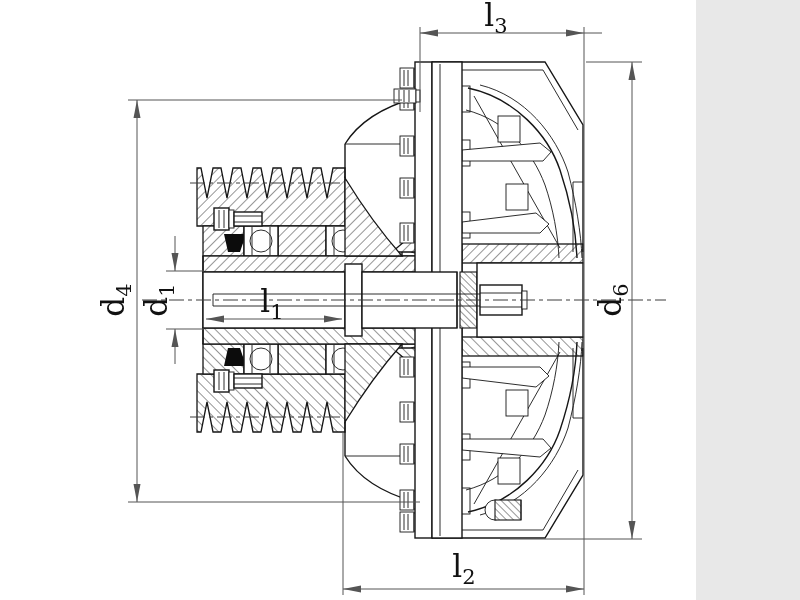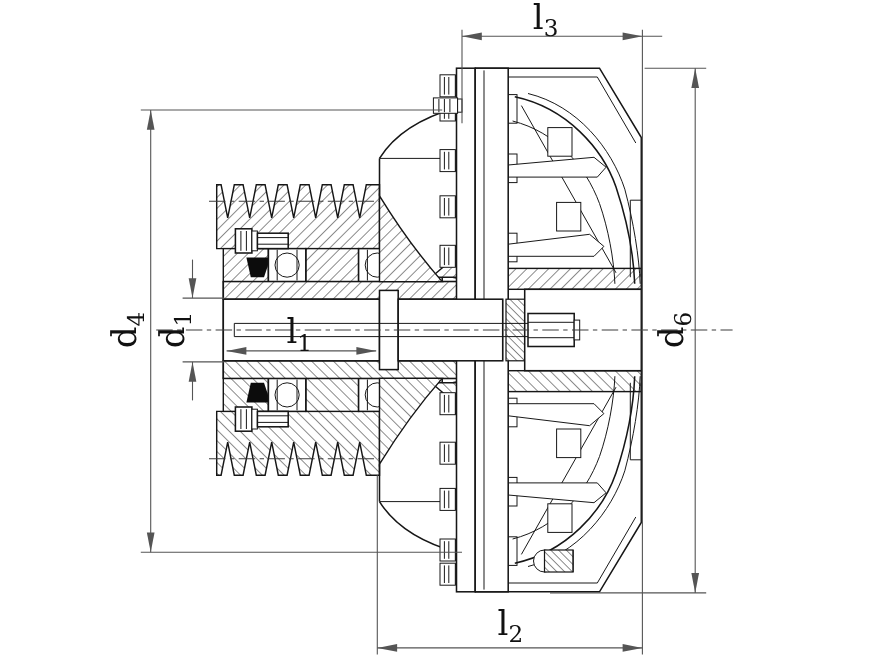--- a/index.html
+++ b/index.html
@@ -1,17 +1,17 @@
 <!DOCTYPE html>
 <html style="--line: #161616; --dim: #555555; --bg: #ffffff;"><head>
 <meta charset="utf-8">
 <style>
   :root{ --line:#161616; --dim:#555555; --bg:#ffffff; }
   html,body{margin:0;padding:0;background:#e8e8e8;}
-  .sheet{width:800px;height:600px;background:var(--bg);position:relative;overflow:hidden;}
+  .sheet{width:696px;height:600px;background:var(--bg);position:relative;overflow:hidden;}
   svg{display:block;}
   svg text{font-family:"DejaVu Serif","Liberation Serif",serif;fill:#111;}
   .edge{stroke:var(--line);fill:none;stroke-width:1.4;stroke-linejoin:miter;stroke-linecap:butt;}
   .thin{stroke:var(--line);fill:none;stroke-width:0.9;}
   .white{fill:#fff;stroke:var(--line);stroke-width:1.4;}
   .whitethin{fill:#fff;stroke:var(--line);stroke-width:0.9;}
   .hatch{fill:url(#h1);stroke:var(--line);stroke-width:1.3;}
   .hatch2{fill:url(#h2);stroke:var(--line);stroke-width:1.1;}
   .blackfill{fill:#0c0c0c;stroke:none;}
   .dim{stroke:var(--dim);stroke-width:1;fill:none;}

